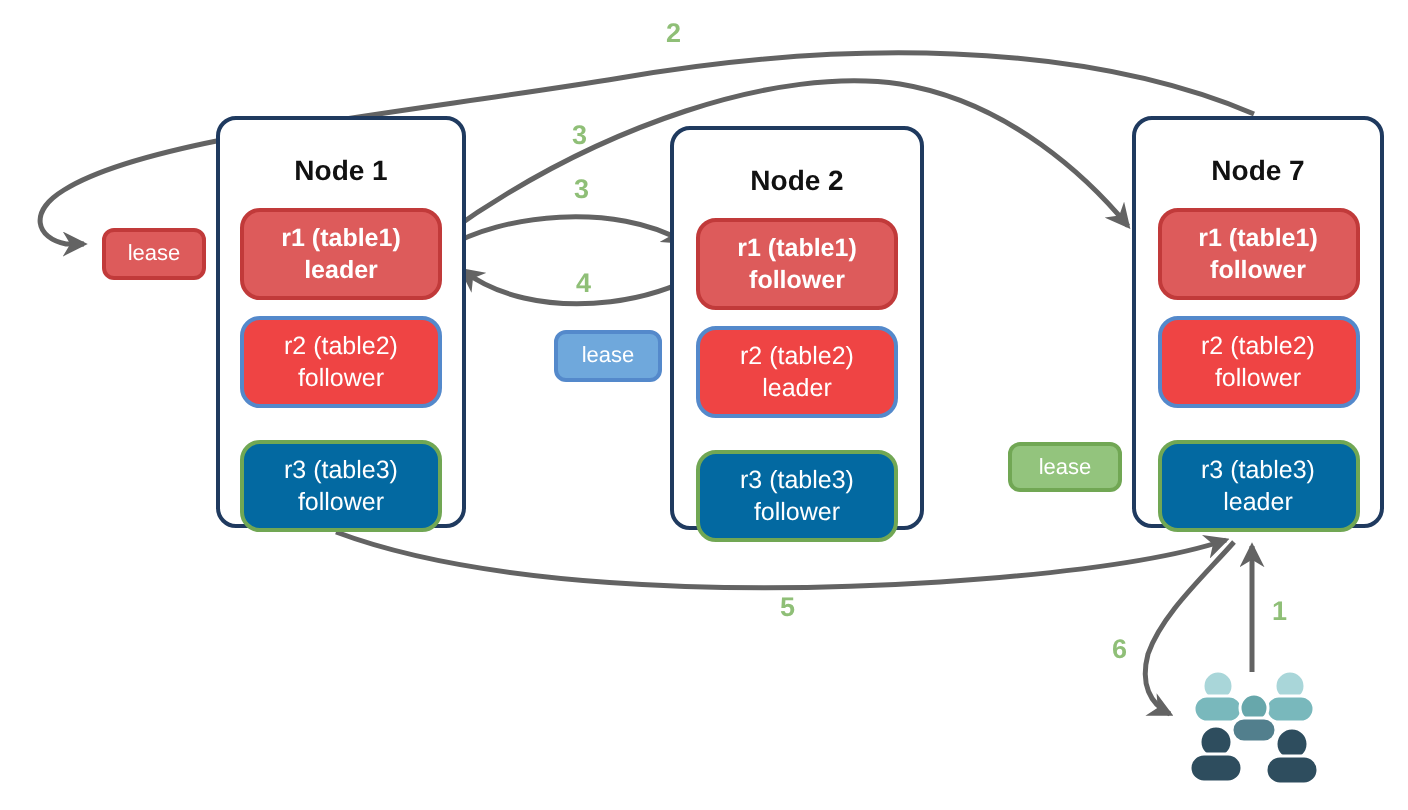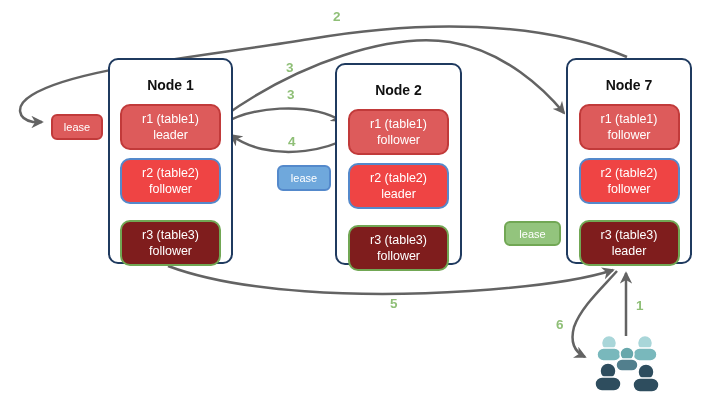--- a/index.html
+++ b/index.html
@@ -5,23 +5,23 @@
   html,body{margin:0;padding:0;background:#ffffff;}
   body{font-family:"Liberation Sans","DejaVu Sans",sans-serif;}
   .stage{position:relative;width:704px;height:405px;background:#ffffff;overflow:hidden;}
 
   
   .node{position:absolute;background:#ffffff;border:2px solid #1f3a5f;border-radius:10px;box-sizing:border-box;}
   .node-title{text-align:center;font-weight:bold;font-size:14px;color:#111111;margin-top:14px;height:22px;line-height:22px;}
   .replica{width:101px;height:46px;margin:8px auto 8px auto;border-radius:10px;color:#ffffff;
            display:flex;flex-direction:column;align-items:center;justify-content:center;
            font-size:12.5px;line-height:1.3;text-align:center;box-sizing:border-box;}
-  .replica.red{background:#dd5b5b;border:2px solid #c13a3a;}
+  .replica.red{background:#dd5b5b;border:2px solid #c13a3a;font-weight:bold;}
   .replica.blue{background:#ef4444;border:2px solid #5489cb;}
-  .replica.green{background:#7f1d1d;border:2px solid #71a754;margin-top:16px;}
+  .replica.green{background:#0369a1;border:2px solid #71a754;margin-top:16px;}
 
   
   .lease{position:absolute;border-radius:6px;color:#ffffff;font-size:11px;
          display:flex;align-items:center;justify-content:center;box-sizing:border-box;}
   .lease.red{background:#dd5b5b;border:2px solid #c13a3a;}
   .lease.blue{background:#6fa8dc;border:2px solid #5489cb;}
   .lease.green{background:#93c47d;border:2px solid #71a754;}
 
   
   .step{position:absolute;color:#8fbf77;font-weight:bold;font-size:13.5px;line-height:14px;}

